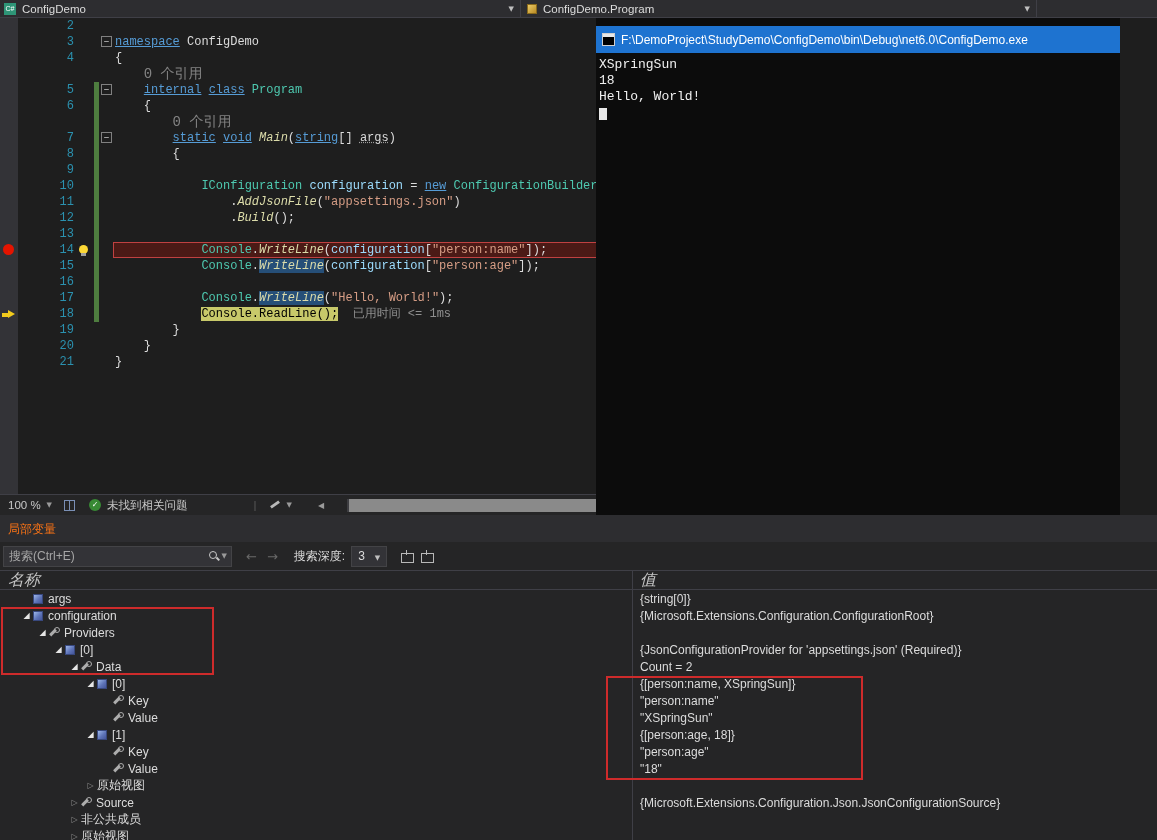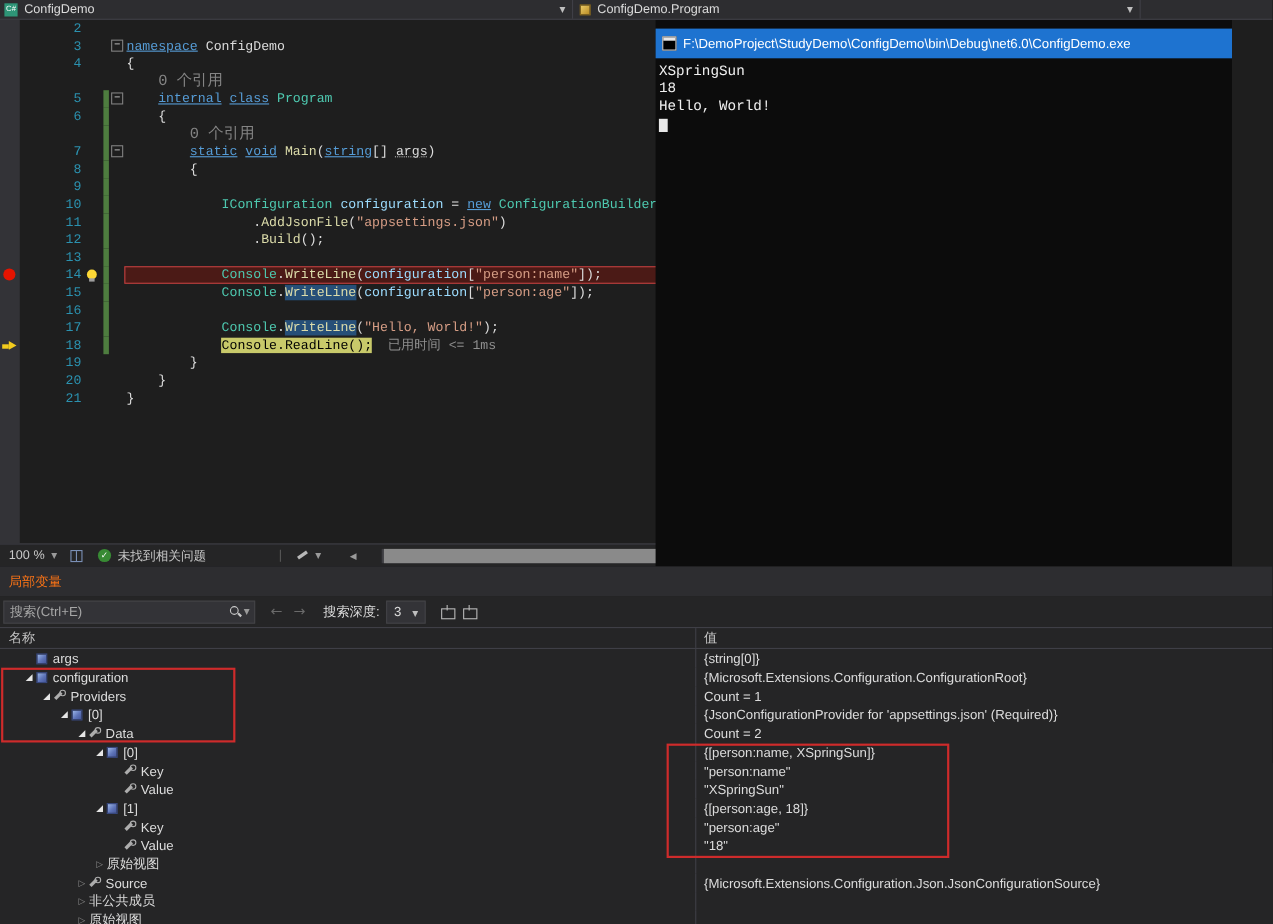--- a/index.html
+++ b/index.html
@@ -19,21 +19,21 @@
 
   
   .editor{position:absolute;left:0;top:18px;width:633px;height:476px;background:#1E1E1E;overflow:hidden;}
   .gutter-bg{position:absolute;left:0;top:0;width:18px;height:100%;background:#333337;}
   .code-row{position:relative;height:16px;}
   .lnum{position:absolute;left:18px;top:0;width:56px;text-align:right;color:#2B91AF;font:12px/16px "Liberation Mono","DejaVu Sans Mono",monospace;}
   .chgbar{position:absolute;left:94px;top:0;width:5px;height:16px;background:#4E7D3F;}
   .foldbox{position:absolute;left:101px;top:2px;width:11px;height:11px;border:1px solid #808080;background:#1E1E1E;color:#C8C8C8;font:9px/9px "DejaVu Sans Mono",monospace;text-align:center;}
   .code{position:absolute;left:115px;top:0;white-space:pre;font:12px/16px "Liberation Mono","DejaVu Sans Mono",monospace;color:#DCDCDC;}
   .code.lens{font-size:14px;color:#848484;}
-  .tok-k{color:#569CD6;text-decoration:underline;} .tok-t{color:#4EC9B0;} .tok-m{color:#DCDCAA;} .tok-s{color:#D69D85;}
+  .tok-k{color:#569CD6;text-decoration:underline;} .tok-t{color:#4EC9B0;} .tok-m{color:#DCDCAA;font-style:italic;} .tok-s{color:#D69D85;}
   .tok-p{color:#DCDCDC;} .tok-l{color:#9CDCFE;}
   .tok-u{color:#DCDCDC;text-decoration:underline dotted #9E9E9E;}
   .tok-hl{background:#264F78;}
   .tok-cur{background:#C8C96A;color:#000;}
   .tok-tip{color:#8F8F8F;}
   .bp-hl{position:absolute;left:113px;right:2px;top:0;bottom:0;background:#4B1A16;border:1px solid #C04141;}
   .glyph-bp{position:absolute;left:3px;top:2px;width:11px;height:11px;border-radius:50%;background:#E51400;}
   .bulb{position:absolute;left:79px;top:3px;width:9px;height:9px;border-radius:50%;background:#FDD835;}
   .bulb::after{content:"";position:absolute;left:2px;top:8px;width:5px;height:3px;background:#9E9E9E;}
   .glyph-arrow{position:absolute;left:2px;top:4px;width:14px;height:9px;}
@@ -78,21 +78,21 @@
   .sb-caret{font-size:7px;color:#9A9A9A;margin-right:4px;font-family:"DejaVu Sans",sans-serif;}
   .histarrow{color:#6A6A6A;font-size:13px;font-family:"DejaVu Sans",sans-serif;}
   .back{margin-left:14px;} .fwd{margin-left:10px;}
   .depth-label{color:#DCDCDC;font-size:12px;margin-left:16px;}
   .depth-select{width:36px;height:21px;margin-left:6px;background:#333337;border:1px solid #434346;color:#DCDCDC;font-size:12px;display:flex;align-items:center;padding-left:6px;position:relative;}
   .depth-select .caret{top:7px;}
   .pin{width:12px;height:13px;position:relative;margin-left:14px;}
   .pin+.pin{margin-left:8px;}
   .pin::before{content:"";position:absolute;left:0;bottom:0;width:11px;height:8px;border:1px solid #B8B8B8;}
   .pin::after{content:"";position:absolute;left:5px;top:0;width:1px;height:5px;background:#B8B8B8;}
-  .lgridhead{height:20px;display:flex;border-top:1px solid #3F3F46;border-bottom:1px solid #3F3F46;background:#252526;color:#C5C5C5;font-size:12px;}
+  .lgridhead{height:20px;display:flex;border-top:1px solid #3F3F46;border-bottom:1px solid #3F3F46;background:#252526;color:#C5C5C5;font-size:16px;font-style:italic;}
   .col-name{width:633px;border-right:1px solid #3F3F46;display:flex;align-items:center;padding-left:8px;}
   .col-val{flex:1;display:flex;align-items:center;padding-left:7px;}
   .lrows{height:250px;overflow:hidden;}
   .lrow{height:17px;display:flex;font-size:12px;color:#DCDCDC;}
   .lname{width:633px;border-right:1px solid #3F3F46;display:flex;align-items:center;white-space:nowrap;overflow:hidden;}
   .lval{flex:1;display:flex;align-items:center;padding-left:7px;white-space:nowrap;overflow:hidden;}
   .arr{display:inline-block;width:13px;text-align:center;font-size:8px;font-family:"DejaVu Sans",sans-serif;flex:0 0 auto;}
   .arr.open{color:#E6E6E6;} .arr.closed{color:#8C8C8C;}
   .ic-cube{display:inline-block;width:10px;height:10px;margin-right:5px;background:linear-gradient(135deg,#9DB7E8,#5E74B8 55%,#44559A);border:1px solid #38487E;flex:0 0 auto;}
   .ic-prop{display:inline-block;width:11px;height:11px;margin-right:4px;position:relative;flex:0 0 auto;}
@@ -313,21 +313,20 @@
             <span class="ltext">configuration</span>
           </div>
           <div class="lval">{Microsoft.Extensions.Configuration.ConfigurationRoot}</div>
         </div>
         <div class="lrow">
           <div class="lname" style="padding-left: 36px;">
             <span class="arr open">◢</span>
             <span class="ic-prop"></span>
             <span class="ltext">Providers</span>
           </div>
-          <div class="lval">Count = 1</div>
         </div>
         <div class="lrow">
           <div class="lname" style="padding-left: 52px;">
             <span class="arr open">◢</span>
             <span class="ic-cube"></span>
             <span class="ltext">[0]</span>
           </div>
           <div class="lval">{JsonConfigurationProvider for 'appsettings.json' (Required)}</div>
         </div>
         <div class="lrow">

